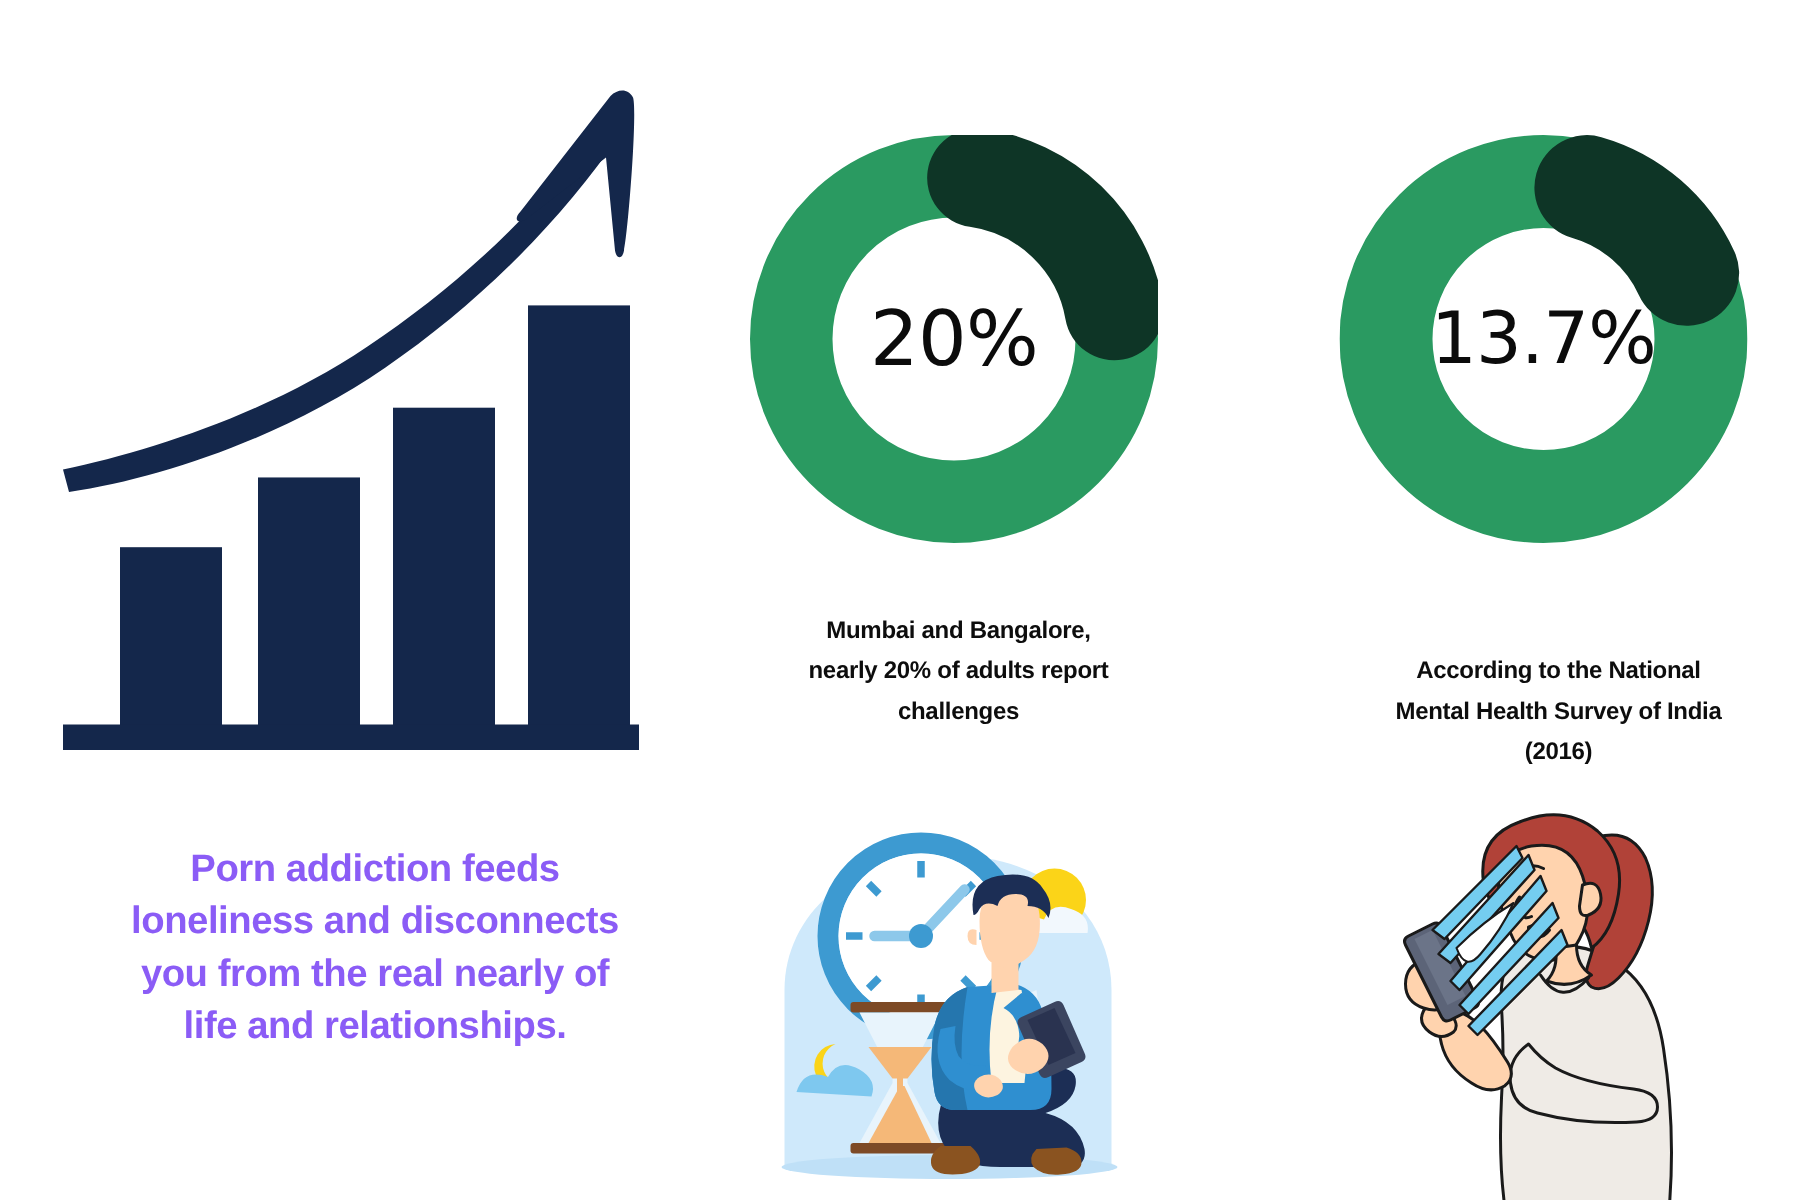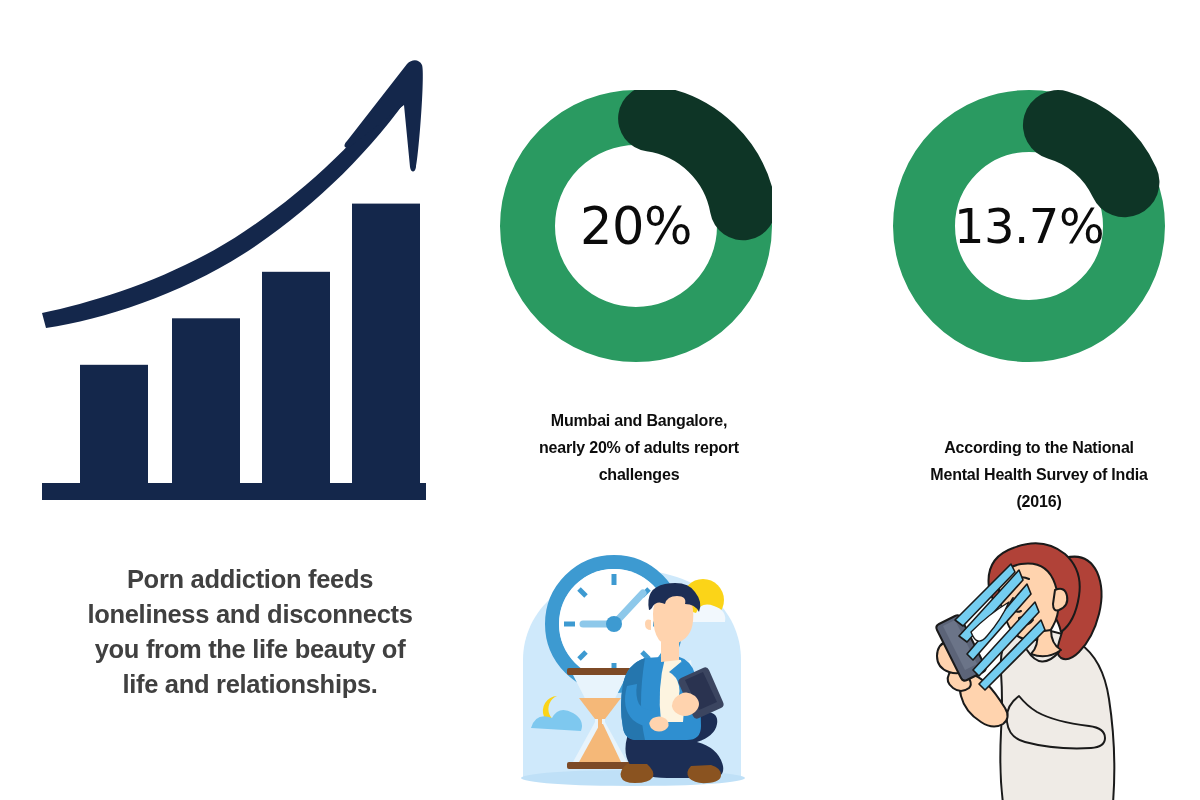--- a/index.html
+++ b/index.html
@@ -69,21 +69,21 @@
   
   #quote-text {
     position: absolute;
     left: 30px;
     top: 562px;
     width: 440px;
     text-align: center;
     font-weight: bold;
     font-size: 25.5px;
     line-height: 35px;
-    color: #404040;
+    color: #8b5cf6;
     letter-spacing: -0.3px;
   }
 
   
   #illustration-clock-man {
     left: 495px;
     top: 552px;
     width: 280px;
     height: 250px;
   }
@@ -154,21 +154,21 @@
   </div>
   <div class="donut-caption" style="left:880px; top:412px; width:318px;margin-top:22px;">
     <div>According to the National</div>
     <div>Mental Health Survey of India</div>
     <div>(2016)</div>
   </div>
 
   <div id="quote-text">
     <div>Porn addiction feeds</div>
     <div>loneliness and disconnects</div>
-    <div>you from the life beauty of</div>
+    <div>you from the real nearly of</div>
     <div>life and relationships.</div>
   </div>
 
   <svg class="abs" id="illustration-clock-man" viewBox="0 0 280 250">
 
     <path fill="#cfe9fb" d="M28 225 L28 108 C28 58, 72 18, 136 18 C204 18, 246 58, 246 108 L246 225 Z"></path>
     <ellipse cx="138" cy="226" rx="112" ry="8" fill="#bfe0f7"></ellipse>
 
     <circle cx="208" cy="48" r="21" fill="#fbd418"></circle>
 

